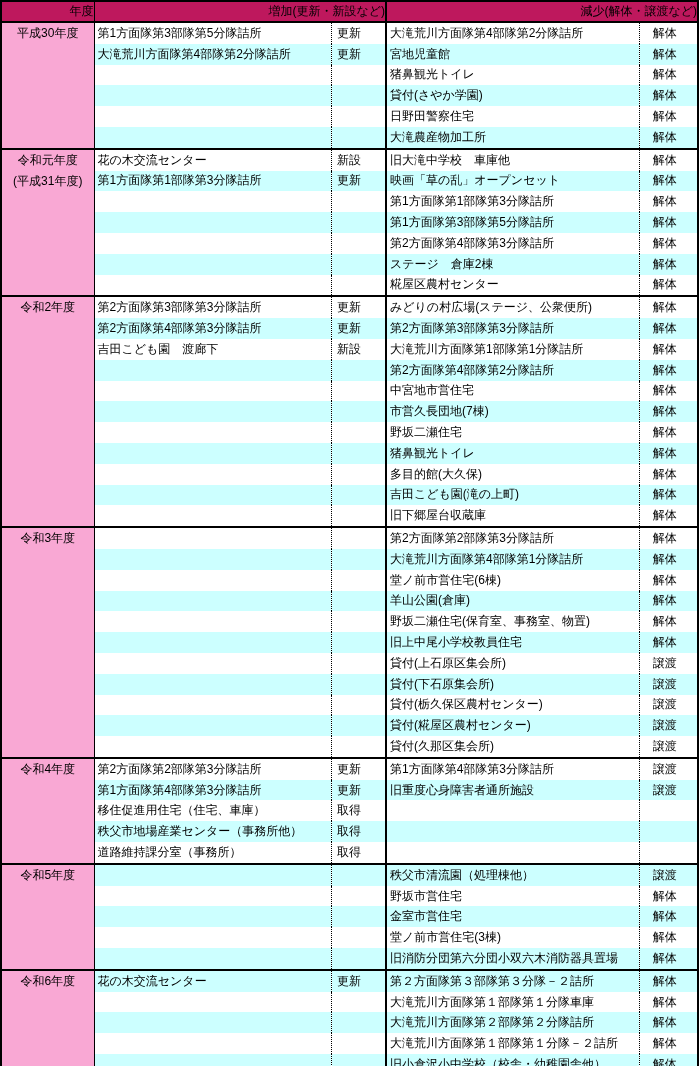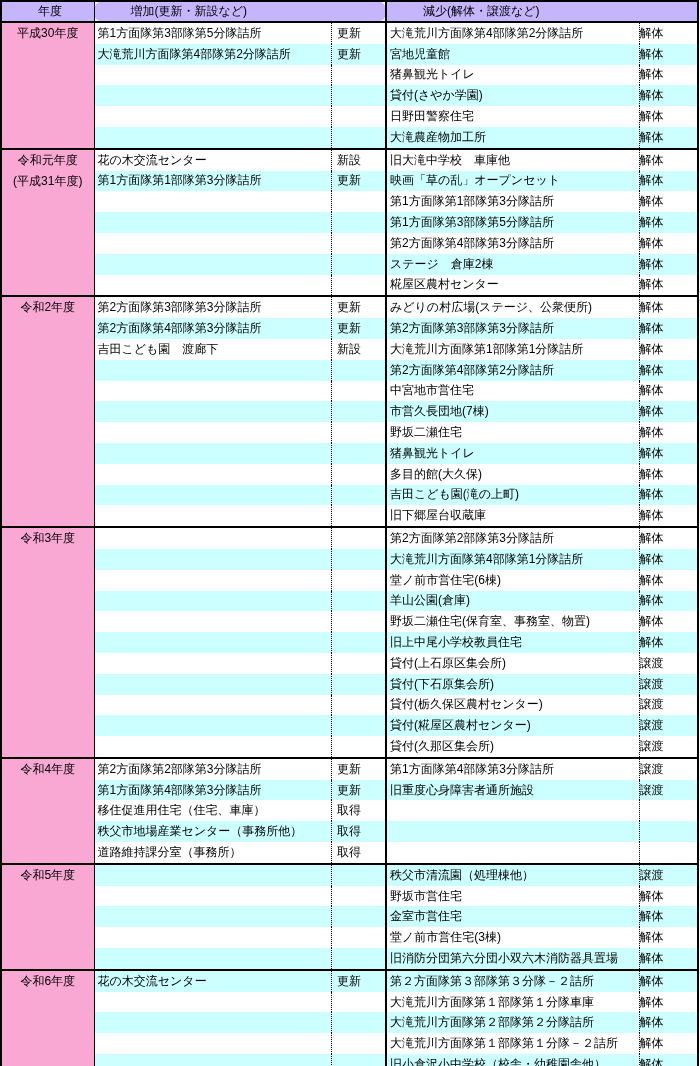--- a/index.html
+++ b/index.html
@@ -23,28 +23,28 @@
   th, td {
     font-size: 12px;
     font-weight: normal;
     padding: 0;
     white-space: nowrap;
     overflow: hidden;
     color: #000;
   }
   thead th {
     height: 19px;
-    text-align: left;
+    text-align: right;
     vertical-align: middle;
-    background: #c4b5fd;
+    background: #be185d;
     border-bottom: 2px solid var(--border, #000);
     padding-left: 36px;
   }
   th.h-year  { border-right: 1px solid var(--border, #000); }
-  th.h-inc   { border-right: 2px solid var(--border, #000); border-radius: 9px; }
+  th.h-inc   { border-right: 2px solid var(--border, #000); }
   tbody td { height: 20.8px; vertical-align: middle; }
   td.c-year {
     border-right: 1px solid var(--border, #000);
     text-align: center;
     vertical-align: top;
     background: #f9a8d4;
   }
   td.c-year .year-line {
     height: 20.8px;
     line-height: 20.8px;
@@ -58,21 +58,21 @@
     border-right: 2px solid var(--border, #000);
     text-align: right;
     padding-right: 24px;
   }
   td.c-decname {
     border-right: 1px dotted var(--border, #000);
     padding-left: 3px;
     text-align: left;
   }
   td.c-dectype {
-    text-align: left;
+    text-align: center;
     padding-right: 7px;
     font-family: Liberation Serif, serif;
   }
   td.shaded { background: var(--shade, #CCFFFF); }
   tr.group-start td { border-top: 2px solid var(--border, #000); }
 </style>
 </head>
 <body style="background: rgb(255, 255, 255);">
 
 <div>

